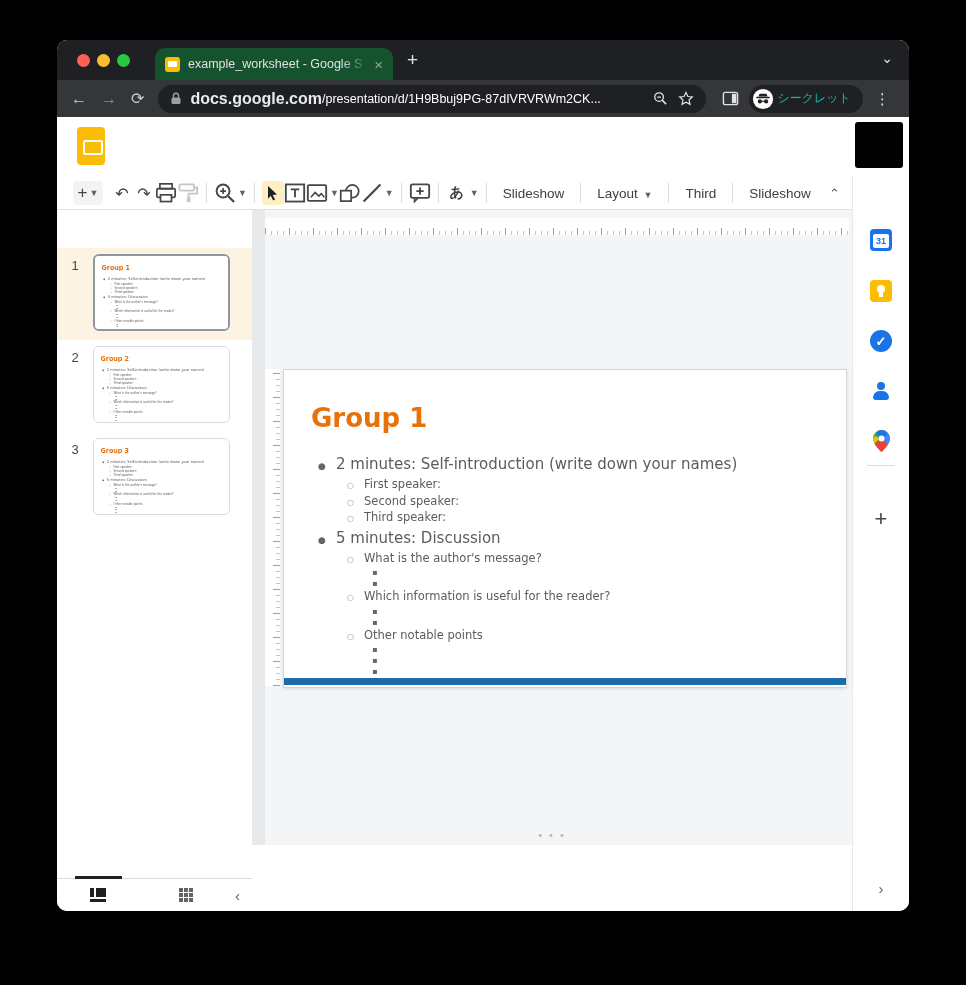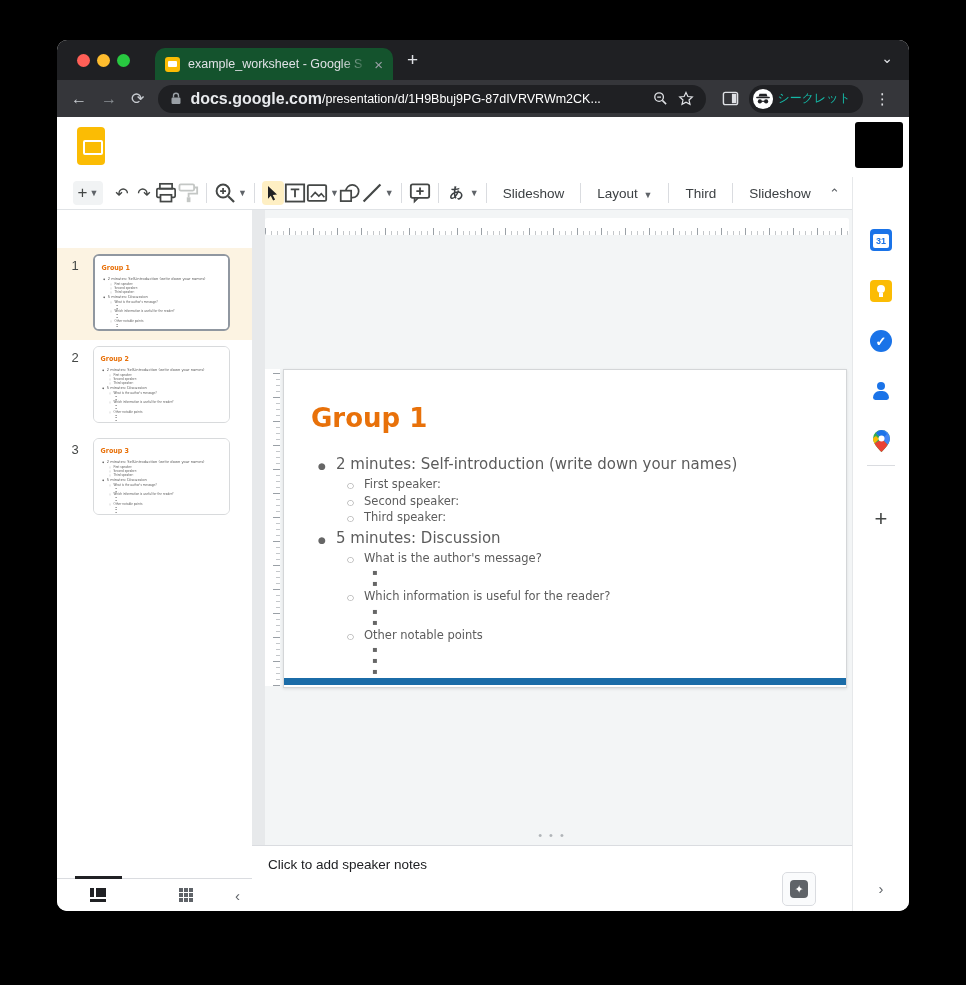--- a/index.html
+++ b/index.html
@@ -619,26 +619,20 @@
                 <span class="b-text"></span>
               </div>
             </div>
             <div class="s-bluebar"></div>
           </div>
         </div>
     </div>
     <div class="notes-handle">• • •</div>
   </div>
 
-  <div class="notes">
-    <div class="notes-ph">Click to add speaker notes</div>
-    <div class="spark-btn">
-      <div class="spark">✦</div>
-    </div>
-  </div>
 
   <div class="bottombar">
     <div class="bb-active"></div>
     <svg style="margin-left:33px" width="16" height="14" viewBox="0 0 16 14">
       <rect x="0" y="0" width="4" height="9" fill="#202124"></rect>
       <rect x="6" y="0" width="10" height="9" fill="#202124"></rect>
       <rect x="0" y="11" width="16" height="3" fill="#202124"></rect>
     </svg>
     <div class="grid-ic" style="margin-left:73px">
       <span></span>

